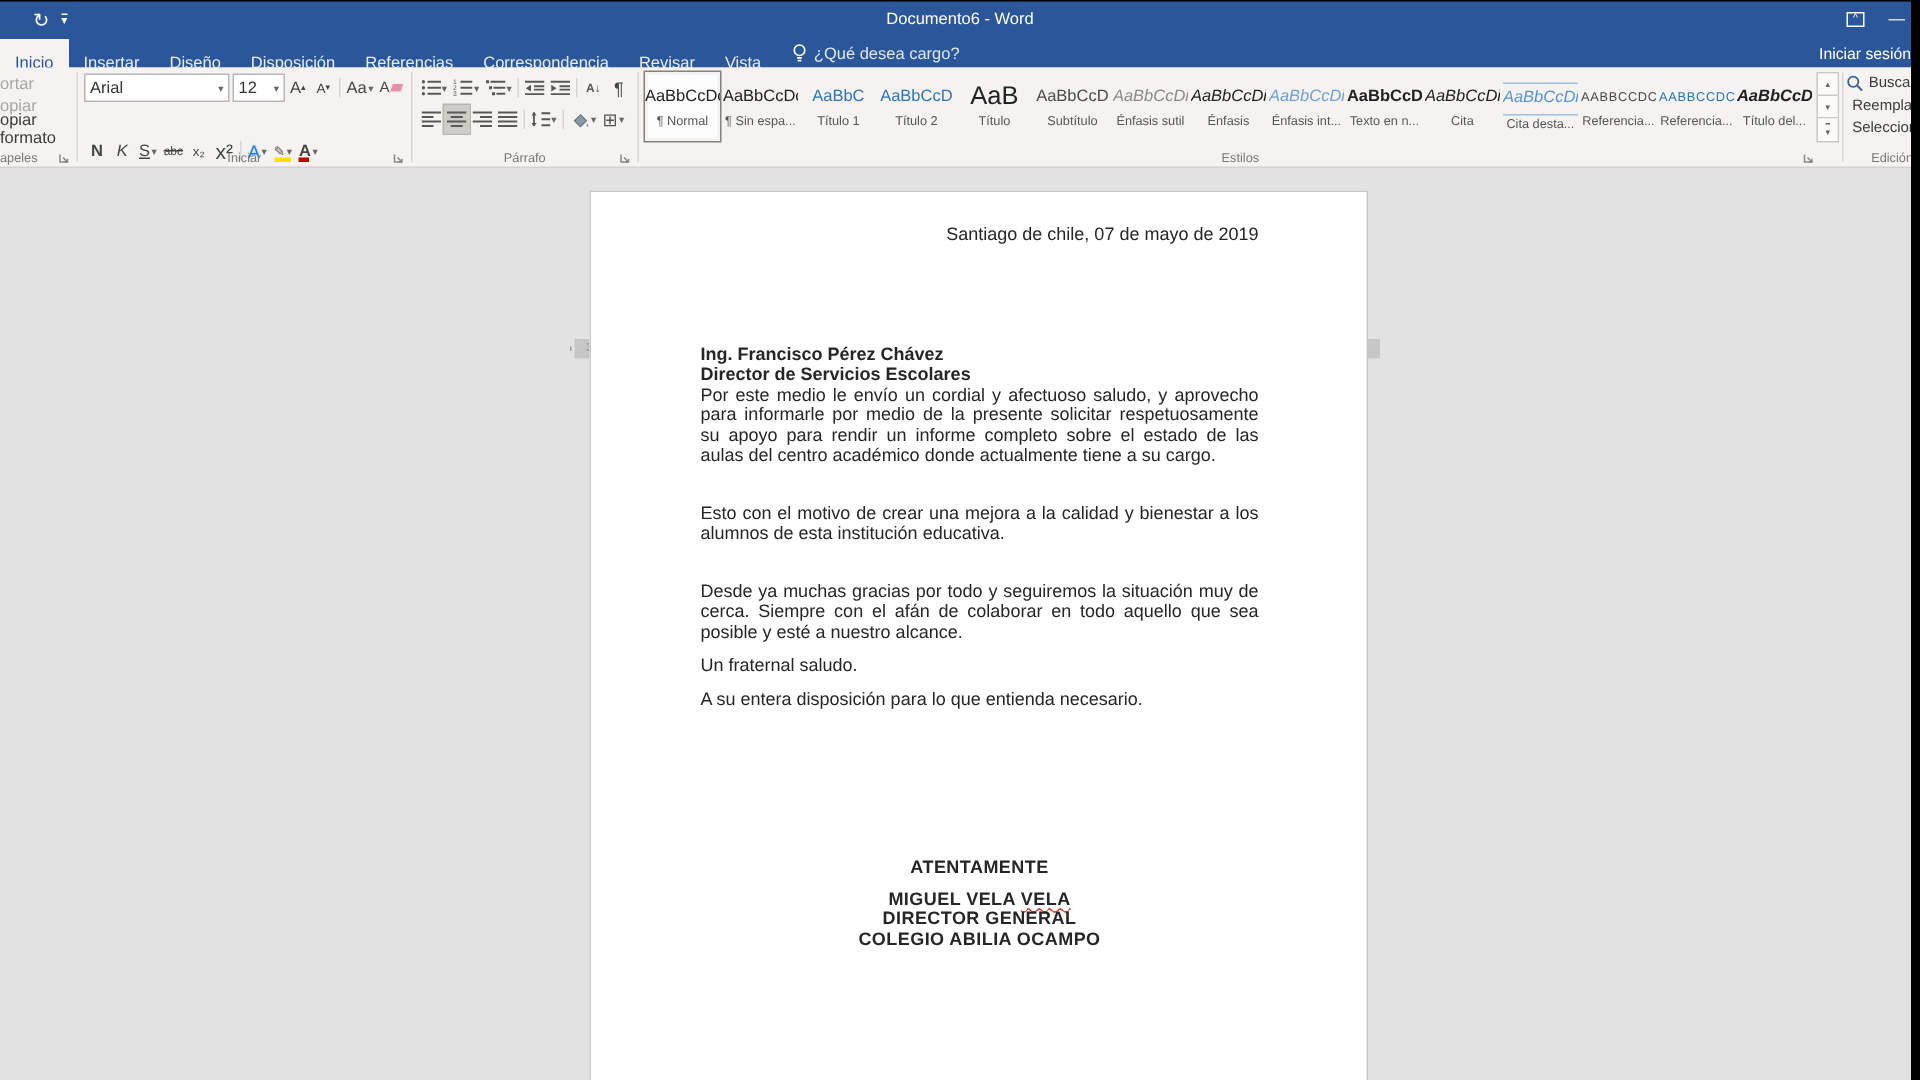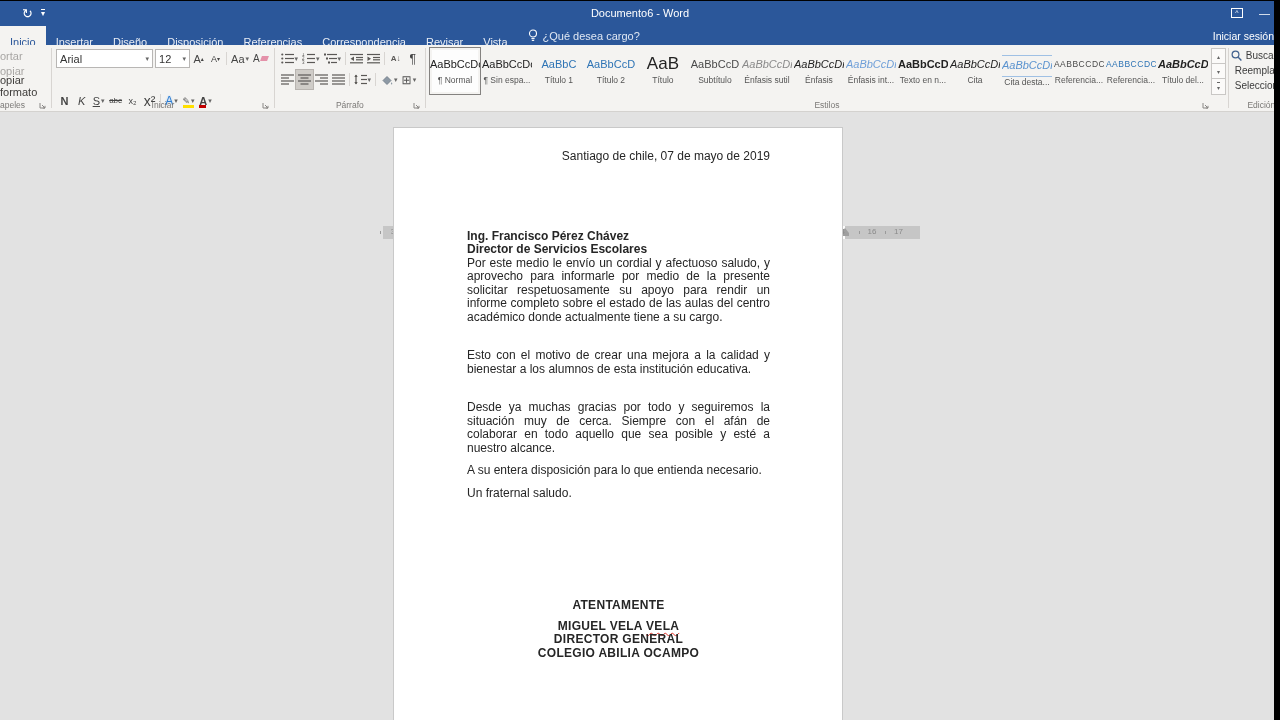--- a/index.html
+++ b/index.html
@@ -84,21 +84,21 @@
   .ind-left { position:absolute; left:78px; top:0; width:8px; height:13px; }
   .ind-left .t1 { position:absolute; top:0; left:0; border-left:4px solid transparent; border-right:4px solid transparent; border-top:4px solid #8f8f8f; }
   .ind-left .t2 { position:absolute; top:5px; left:0; border-left:4px solid transparent; border-right:4px solid transparent; border-bottom:4px solid #8f8f8f; }
   .ind-left .sq { position:absolute; top:9px; left:0; width:8px; height:3px; background:#8f8f8f; }
   .ind-right { position:absolute; left:458px; top:2px; width:8px; height:10px; }
   .ind-right .t { border-left:4px solid transparent; border-right:4px solid transparent; border-bottom:5px solid #9f9f9f; }
   .ind-right .sq { width:8px; height:3px; background:#9f9f9f; }
 
   
   .workspace { position:absolute; left:0; top:112px; width:1280px; height:608px; background:#e2e2e2; }
-  .page { position:absolute; left:393px; top:15px; width:450px; height:593px; background:#fff; border:1px solid #c9c9c9; border-bottom:none; padding:0 72px 0 73px; }
+  .page { position:absolute; left:393px; top:15px; width:519px; height:593px; background:#fff; border:1px solid #c9c9c9; border-bottom:none; padding:0 72px 0 73px; }
   .para { font-size:12px; line-height:13.5px; color:#262626; }
   .right { text-align:right; }
   .center { text-align:center; }
   .justify { text-align:justify; }
   .bold { font-weight:bold; }
   .sign { letter-spacing:.3px; }
   .mt-date { margin-top:22px; }
   .mt-addr { margin-top:66px; }
   .mt-pres { margin-top:45px; }
   .mt-p { margin-top:25px; }
@@ -582,23 +582,23 @@
 
           <div class="para bold">Director de Servicios Escolares</div>
 
 
           <div class="para justify">Por este medio le envío un cordial y afectuoso saludo, y aprovecho para informarle por medio de la presente solicitar respetuosamente su apoyo para rendir un informe completo sobre el estado de las aulas del centro académico donde actualmente tiene a su cargo.</div>
 
           <div class="para justify mt-p">Esto con el motivo de crear una mejora a la calidad y bienestar a los alumnos de esta institución educativa.</div>
 
           <div class="para justify mt-p">Desde ya muchas gracias por todo y seguiremos la situación muy de cerca. Siempre con el afán de colaborar en todo aquello que sea posible y esté a nuestro alcance.</div>
 
+          <div class="para mt-s">Un fraternal saludo.</div>
+
           <div class="para mt-s">A su entera disposición para lo que entienda necesario.</div>
-
-          <div class="para mt-s">Un fraternal saludo.</div>
 
           <div class="para center bold sign mt-sign">ATENTAMENTE</div>
 
           <div class="para center bold sign mt-s2">MIGUEL VELA <span class="squiggle">VELA</span></div>
 
           <div class="para center bold sign">DIRECTOR GENERAL</div>
 
           <div class="para center bold sign">COLEGIO ABILIA OCAMPO</div>
 
       </div>

